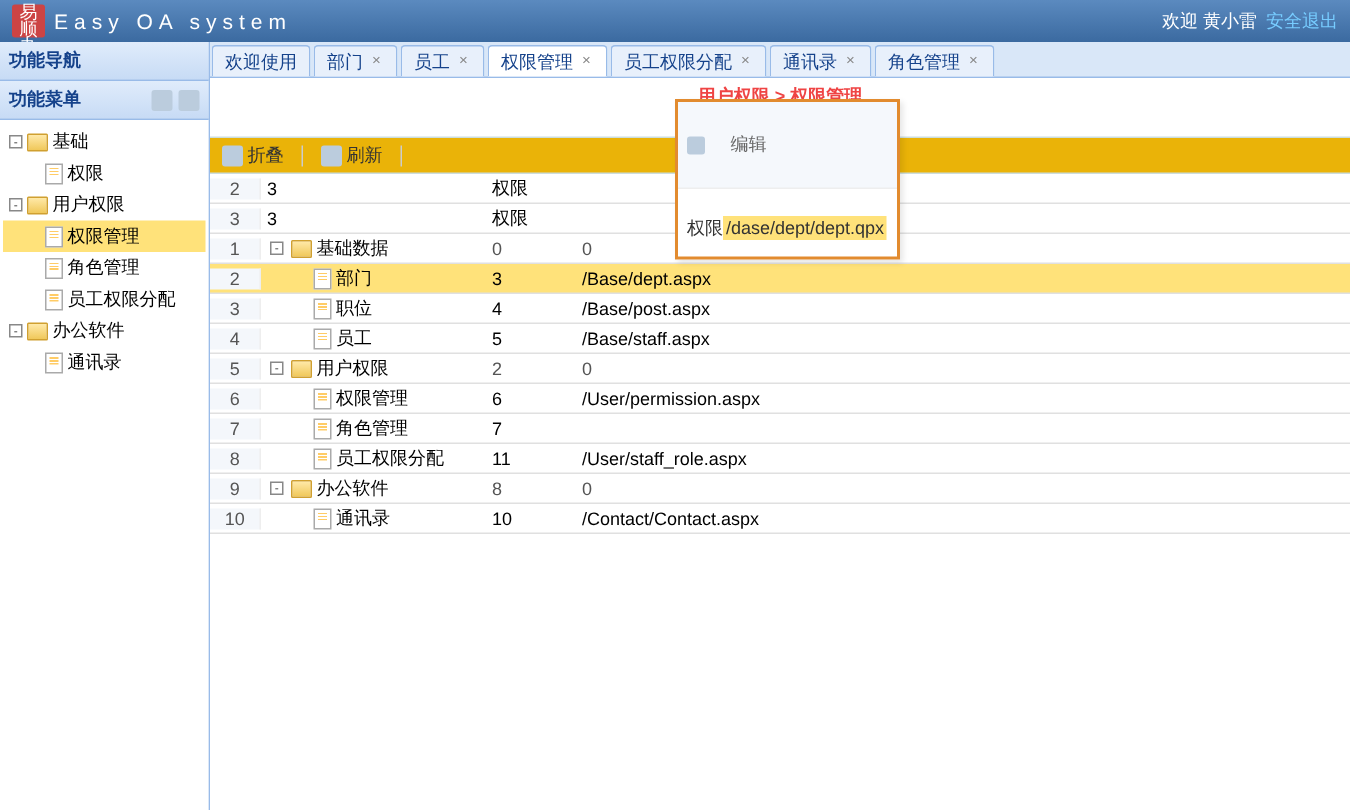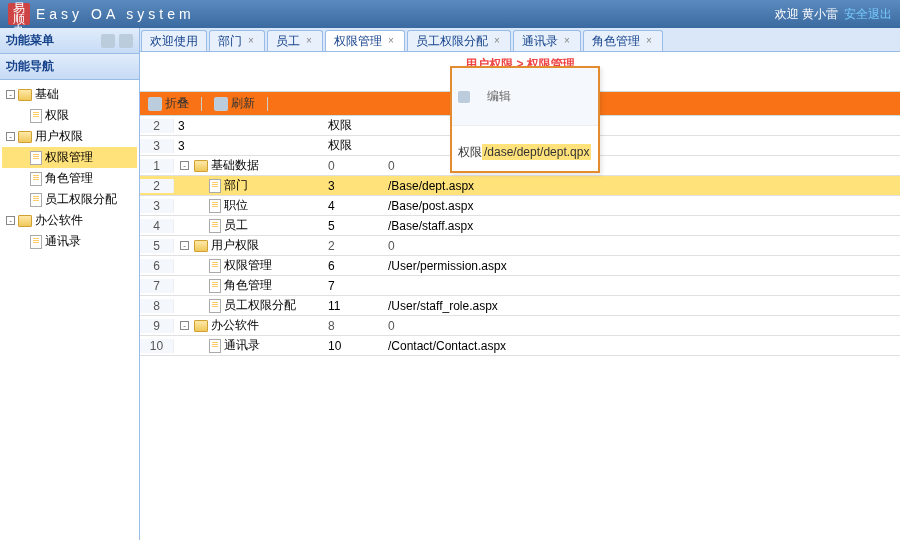--- a/index.html
+++ b/index.html
@@ -23,21 +23,21 @@
 .folder-icon { width: 14px; height: 12px; background: linear-gradient(#ffe9a8,#f0c85a); border: 1px solid #d0a030; border-radius: 1px; }
 .page-icon { width: 12px; height: 14px; background: #fff; border: 1px solid #aaa; position: relative; }
 .page-icon::after { content:""; position:absolute; top:2px; left:2px; right:2px; height:5px; background: repeating-linear-gradient(#fc6,#fc6 1px,transparent 1px,transparent 2px); }
 .main { flex: 1; display: flex; flex-direction: column; background: #fff; position: relative; }
 .tabs { display: flex; border-bottom: 1px solid #99bbe8; background: #d9e7f8; height: 24px; }
 .tab { display: flex; align-items: center; gap: 4px; padding: 0 8px; border: 1px solid #99bbe8; border-bottom: none; background: #e8f0fb; margin: 2px 1px 0 1px; border-radius: 3px 3px 0 0; font-size: 11px; color: #15428b; cursor: pointer; justify-content: flex-end; }
 .tab.active { background: #fff; }
 .tab-close { width: 10px; height: 10px; font-size: 10px; line-height: 10px; text-align: center; color: #888; }
 .breadcrumb { padding: 4px 8px; color: #ef4444; font-weight: bold; border-bottom: 1px solid #cdd; display:flex; align-items:center; justify-content: space-between; flex-direction: column; }
 .bc-help { width:14px; height:14px; background:#cde; border-radius:2px; }
-.toolbar { display: flex; align-items: center; gap: 12px; padding: 3px 8px; border-bottom: 1px solid #cdd; background: #f97316; }
+.toolbar { display: flex; align-items: center; gap: 12px; padding: 3px 8px; border-bottom: 1px solid #cdd; background: #eab308; }
 .tool-btn { display: flex; align-items: center; gap: 3px; cursor: pointer; color: #333; }
 .tool-icon { width: 14px; height: 14px; background: #bcd; border-radius: 2px; }
 .tool-sep { width:1px; height:14px; background:#ccc; }
 .grid { flex: 1; overflow: auto; }
 .grid-hdr, .grid-row { display: grid; grid-template-columns: 34px 150px 60px 1fr; border-bottom: 1px solid #e0e0e0; align-items: center; height: 20px; }
 .grid-row .cell { padding: 0 4px; display: flex; align-items: center; gap: 3px; }
 .cell.num { justify-content: center; color: #555; background: #f4f7fb; border-right: 1px solid #eee; }
 .grid-row.selected { background: #ffe27a; }
 .grid-row.group .cell:nth-child(3), .grid-row.group .cell:nth-child(4) { color:#555; }
 .collapser { width:9px; height:9px; border:1px solid #888; font-size:8px; line-height:7px; text-align:center; background:#fff; color:#444; margin-right:2px; }
@@ -60,28 +60,28 @@
   </div>
   <div class="welcome">
     <span>欢迎 黄小雷</span>
     <a href="#">安全退出</a>
   </div>
 </div>
 
 <div class="layout">
   <div class="sidebar">
     <div class="side-panel-hdr">
+      <span>功能导航</span>
+    </div>
+    <div class="side-panel-hdr">
       <span>功能菜单</span>
       <div class="side-tools">
         <div class="side-tool"></div>
         <div class="side-tool"></div>
       </div>
-    </div>
-    <div class="side-panel-hdr">
-      <span>功能导航</span>
     </div>
     <div class="side-tree" id="side-tree">
         <div class="tree-node">
           <span class="expander">-</span>
           <span class="folder-icon"></span>
           <span>基础</span>
         </div>
         <div class="tree-node child">
           <span class="page-icon"></span>
           <span>权限</span>

